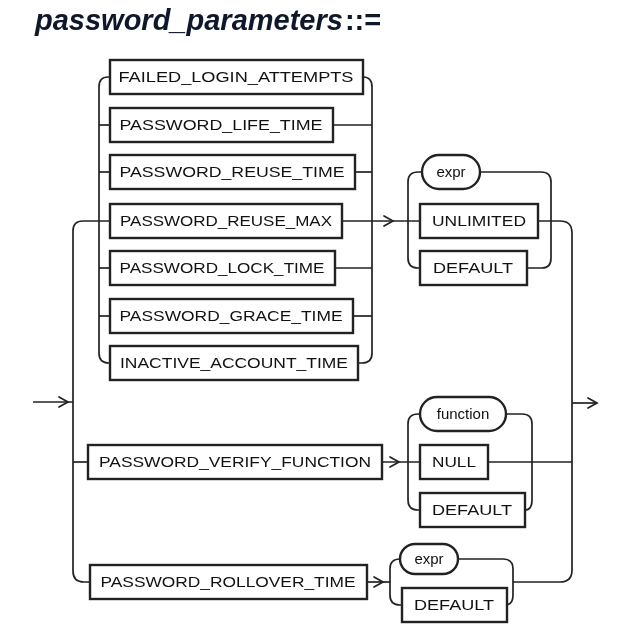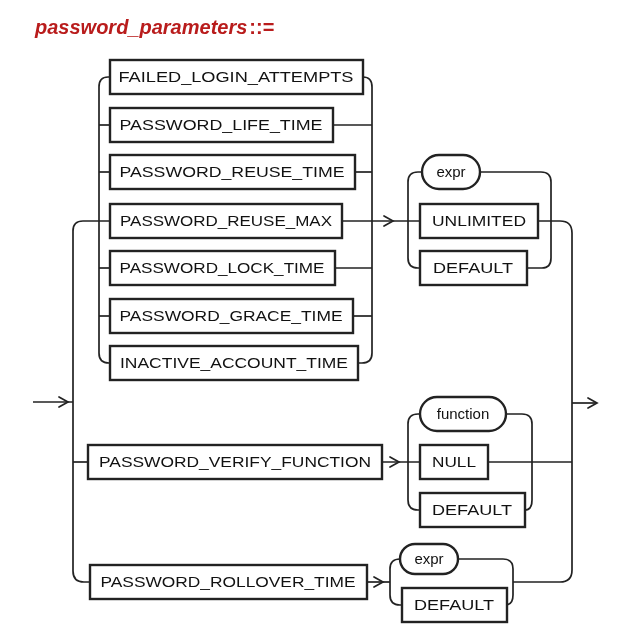--- a/index.html
+++ b/index.html
@@ -8,25 +8,25 @@
     background: #ffffff;
     width: 633px;
     height: 634px;
     overflow: hidden;
     font-family: "Liberation Sans", sans-serif;
   }
   .page { position: relative; width: 633px; height: 634px; background: #ffffff; }
   .title {
     position: absolute;
     left: 35px;
-    top: 16px;
+    top: 4px;
     margin: 0;
-    font-size: 20px;
+    font-size: 29px;
     font-weight: bold;
-    color: #b91c1c;
+    color: #0f172a;
     letter-spacing: 0px;
     white-space: nowrap;
   }
   .title .t-name { font-style: italic; }
   .title .t-op { font-style: normal; margin-left: 2px; }
   svg.diagram { position: absolute; left: 0; top: 0; }
   .rail {
     fill: none;
     stroke: #222222;
     stroke-width: 1.7;

